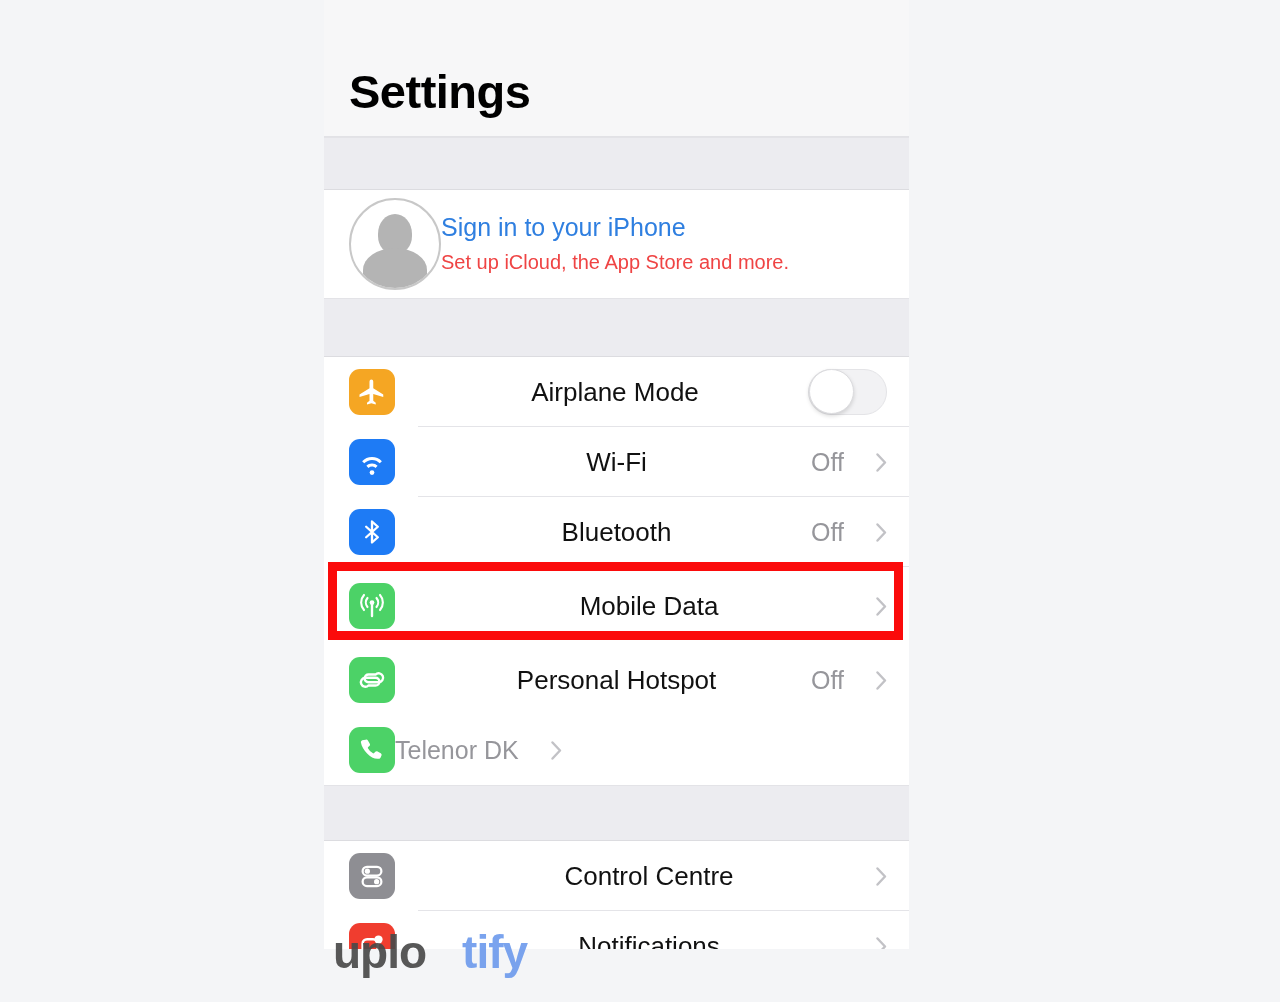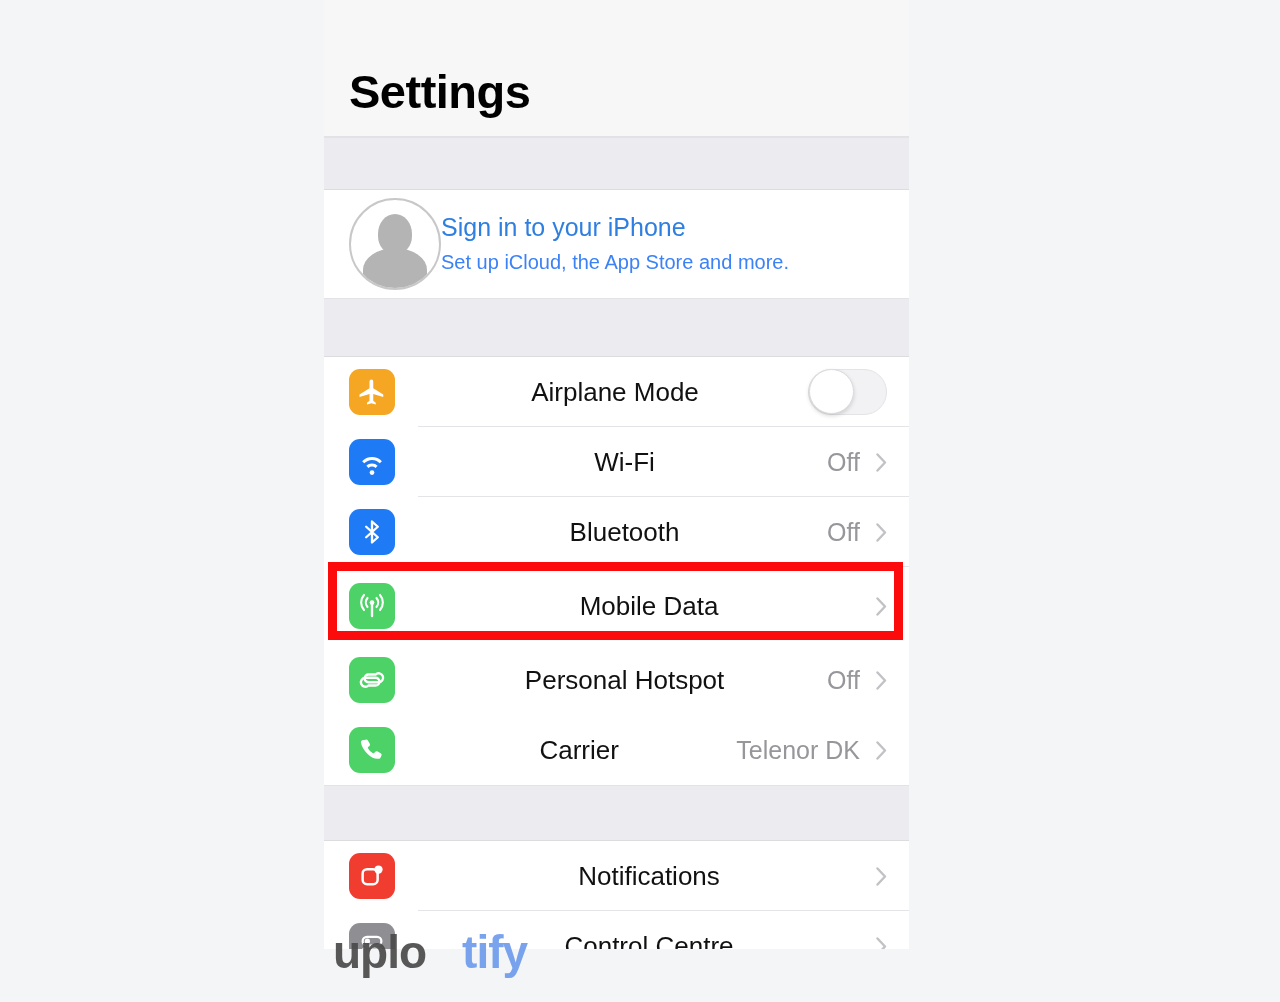--- a/index.html
+++ b/index.html
@@ -103,21 +103,21 @@
     flex-direction: column;
     justify-content: center;
   }
   .account-title {
     font-size: 25px;
     color: #2f7fe0;
     line-height: 1.3;
   }
   .account-sub {
     font-size: 20px;
-    color: #3b82f6;
+    color: #ef4444;
     line-height: 1.5;
     margin-top: 3px;
   }
 
   
   .row {
     display: flex;
     align-items: center;
     height: 70px;
     padding-left: 25px;
@@ -150,21 +150,21 @@
   .row-label {
     margin-left: 27px;
     font-size: 26px;
     color: #111;
     flex: 1 1 auto;
     white-space: nowrap;
   }
   .row-value {
     font-size: 25px;
     color: #96969b;
-    margin-right: 16px;
+    margin-right: 32px;
     white-space: nowrap;
   }
   .chev {
     width: 11px;
     height: 19px;
     flex: 0 0 auto;
   }
   .chev svg { display: block; }
 
   
@@ -328,68 +328,67 @@
       </div>
 
     </div>
 
     <div class="row">
       <div class="icon-tile" style="background:#4cd267;">
         <svg width="28" height="28" viewBox="0 0 24 24">
             <path fill="#fff" d="M6.6 3.2c.7-.3 1.5 0 1.9.65l1.6 2.7c.38.64.25 1.46-.3 1.95l-1.1.98c-.28.25-.36.66-.2 1a10.6 10.6 0 0 0 4.35 4.35c.34.17.75.08 1-.2l.98-1.1c.5-.55 1.3-.68 1.95-.3l2.7 1.6c.65.4.95 1.2.65 1.9l-.75 1.7c-.33.75-1.1 1.2-1.9 1.08C11.6 20.3 3.7 12.4 2.5 5.5c-.13-.8.33-1.57 1.08-1.9z"></path>
           </svg>
       </div>
-      <div class="row-label">Carrier</div>
       <div class="row-value">Telenor DK</div>
       <div class="chev">
         <svg width="11" height="19" viewBox="0 0 11 19">
             <path d="M1.5 1.5L9 9.5l-7.5 8" stroke="#c2c2c6" stroke-width="2.4" fill="none" stroke-linecap="round" stroke-linejoin="round"></path>
           </svg>
       </div>
     </div>
   </div>
 
   <div class="gap gap-3"></div>
 
   <div class="card">
-
-    <div class="row">
-      <div class="icon-tile" style="background:#f03d2f;">
-        <svg width="30" height="30" viewBox="0 0 24 24">
-          <rect x="4.5" y="6.5" width="12" height="12" rx="3.6" fill="none" stroke="#fff" stroke-width="2"></rect>
-          <circle cx="17.2" cy="6.8" r="3.3" fill="#fff"></circle>
-        </svg>
-      </div>
-      <div class="row-label">Notifications</div>
-      <div class="chev">
-        <svg width="11" height="19" viewBox="0 0 11 19">
-            <path d="M1.5 1.5L9 9.5l-7.5 8" stroke="#c2c2c6" stroke-width="2.4" fill="none" stroke-linecap="round" stroke-linejoin="round"></path>
-          </svg>
-      </div>
-      <div class="sep"></div>
-    </div>
 
     <div class="row">
       <div class="icon-tile" style="background:#8e8e93;">
         <svg width="30" height="30" viewBox="0 0 24 24">
           <rect x="4.5" y="4.6" width="15" height="7" rx="3.5" fill="none" stroke="#fff" stroke-width="1.8"></rect>
           <circle cx="8.3" cy="8.1" r="2.1" fill="#fff"></circle>
           <rect x="4.5" y="13" width="15" height="7" rx="3.5" fill="none" stroke="#fff" stroke-width="1.8"></rect>
           <circle cx="15.7" cy="16.5" r="2.1" fill="#fff"></circle>
         </svg>
       </div>
       <div class="row-label">Control Centre</div>
       <div class="chev">
         <svg width="11" height="19" viewBox="0 0 11 19">
             <path d="M1.5 1.5L9 9.5l-7.5 8" stroke="#c2c2c6" stroke-width="2.4" fill="none" stroke-linecap="round" stroke-linejoin="round"></path>
           </svg>
       </div>
       <div class="sep"></div>
     </div>
 
+    <div class="row">
+      <div class="icon-tile" style="background:#f03d2f;">
+        <svg width="30" height="30" viewBox="0 0 24 24">
+          <rect x="4.5" y="6.5" width="12" height="12" rx="3.6" fill="none" stroke="#fff" stroke-width="2"></rect>
+          <circle cx="17.2" cy="6.8" r="3.3" fill="#fff"></circle>
+        </svg>
+      </div>
+      <div class="row-label">Notifications</div>
+      <div class="chev">
+        <svg width="11" height="19" viewBox="0 0 11 19">
+            <path d="M1.5 1.5L9 9.5l-7.5 8" stroke="#c2c2c6" stroke-width="2.4" fill="none" stroke-linecap="round" stroke-linejoin="round"></path>
+          </svg>
+      </div>
+      <div class="sep"></div>
+    </div>
+
   </div>
 </div>
 
 <div id="highlight"></div>
 
 <div id="watermark">
   <span class="wm-a">uplo</span><span class="wm-b">tify</span>
 </div>
 
 </body></html>

